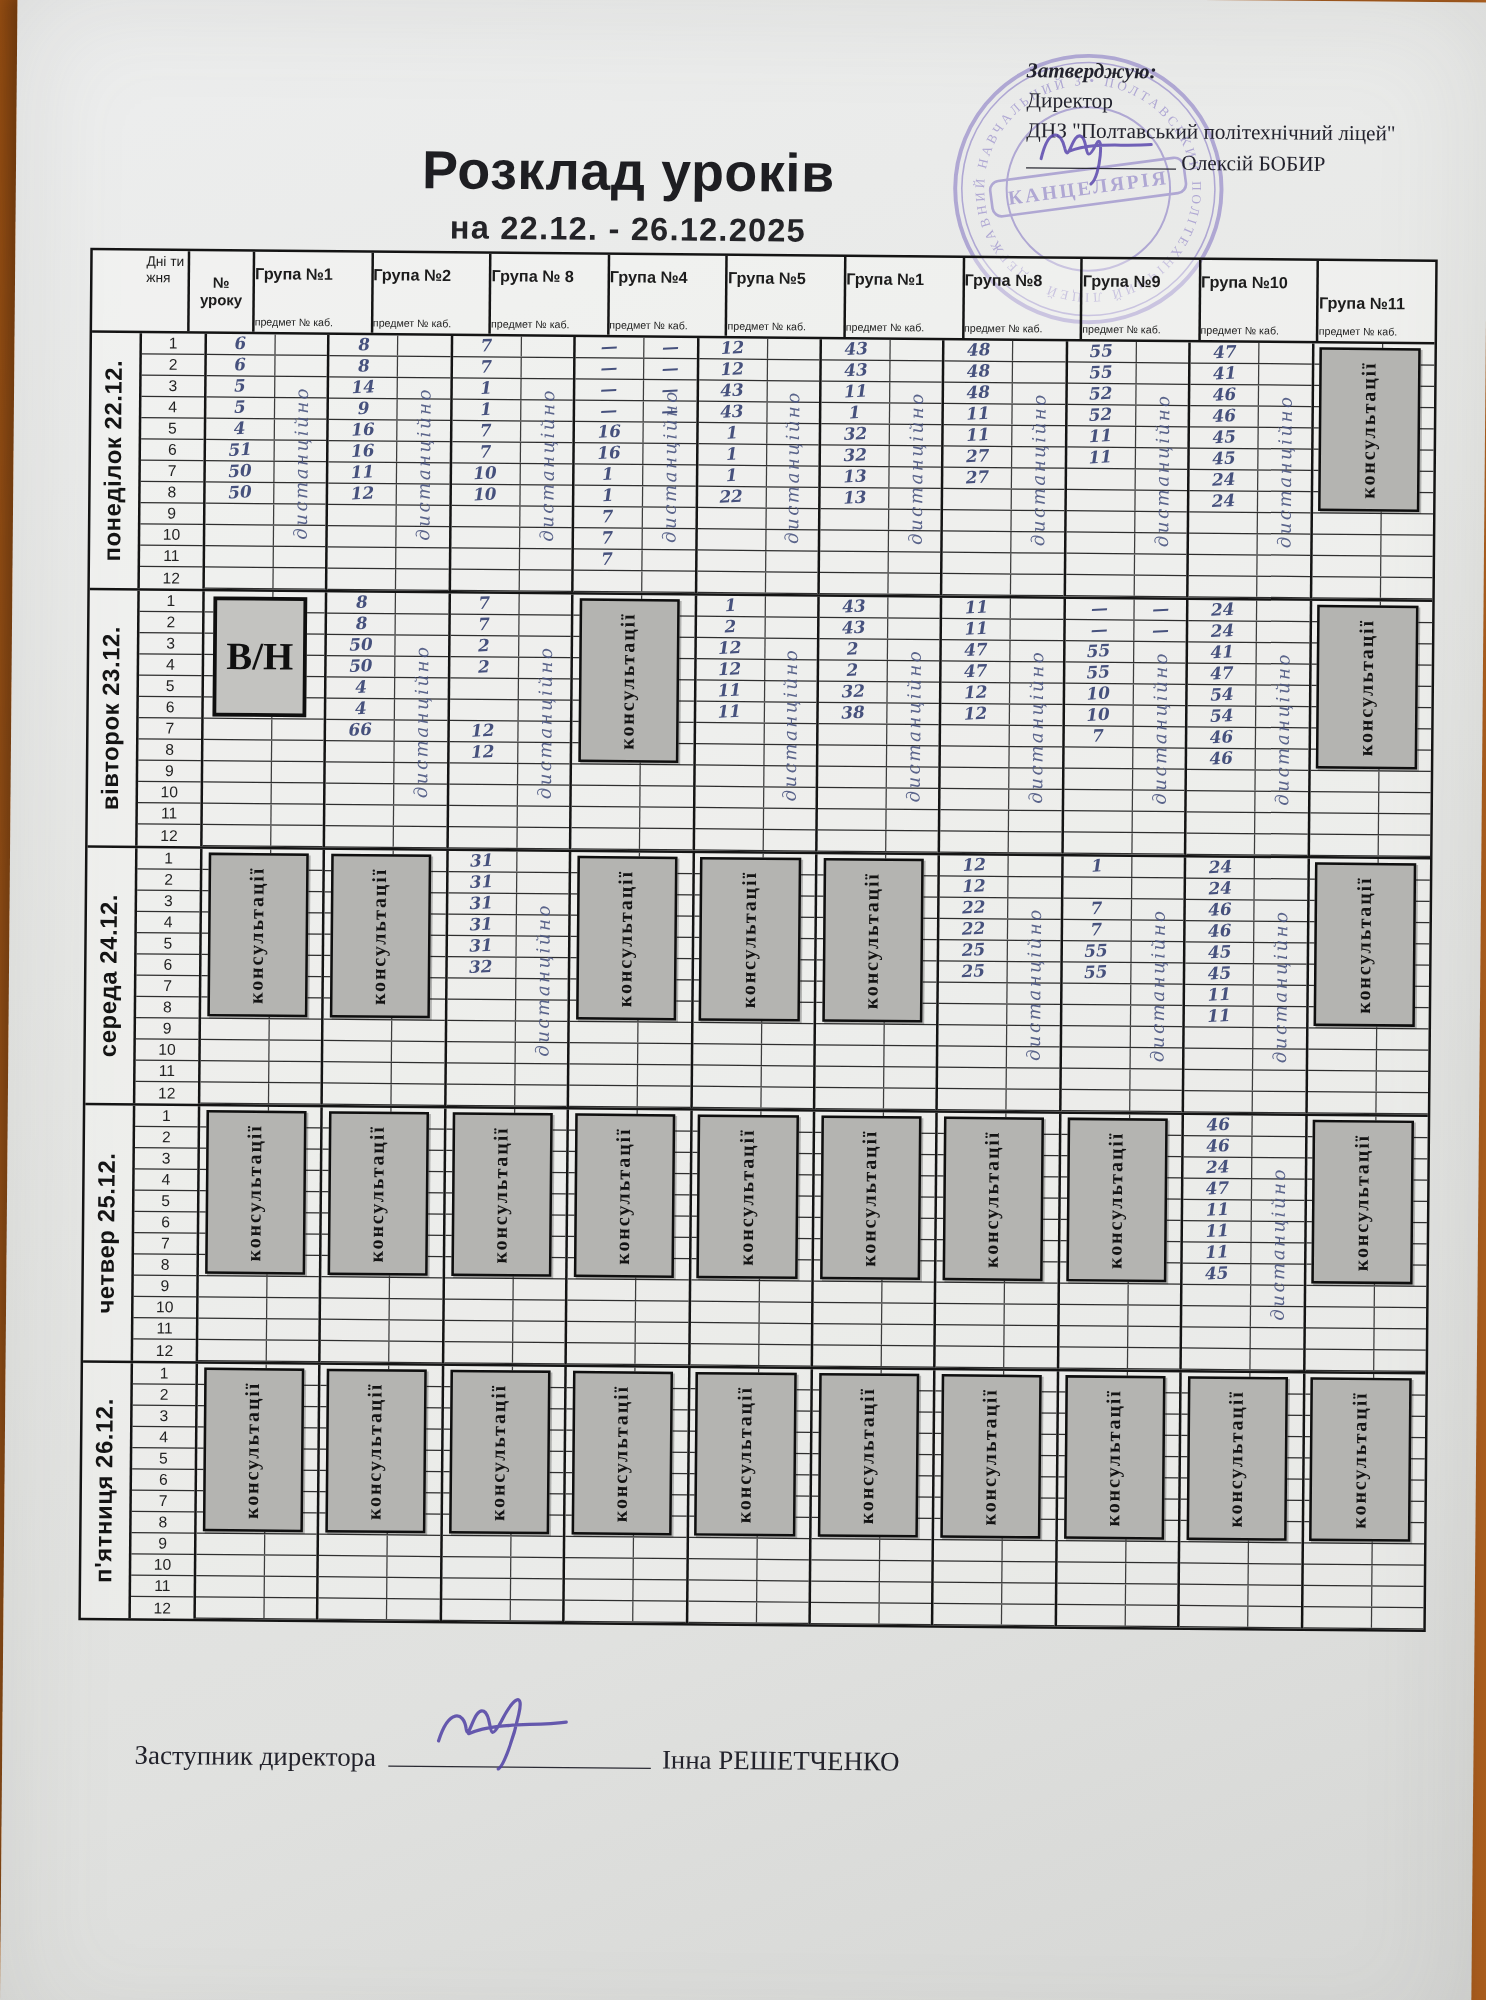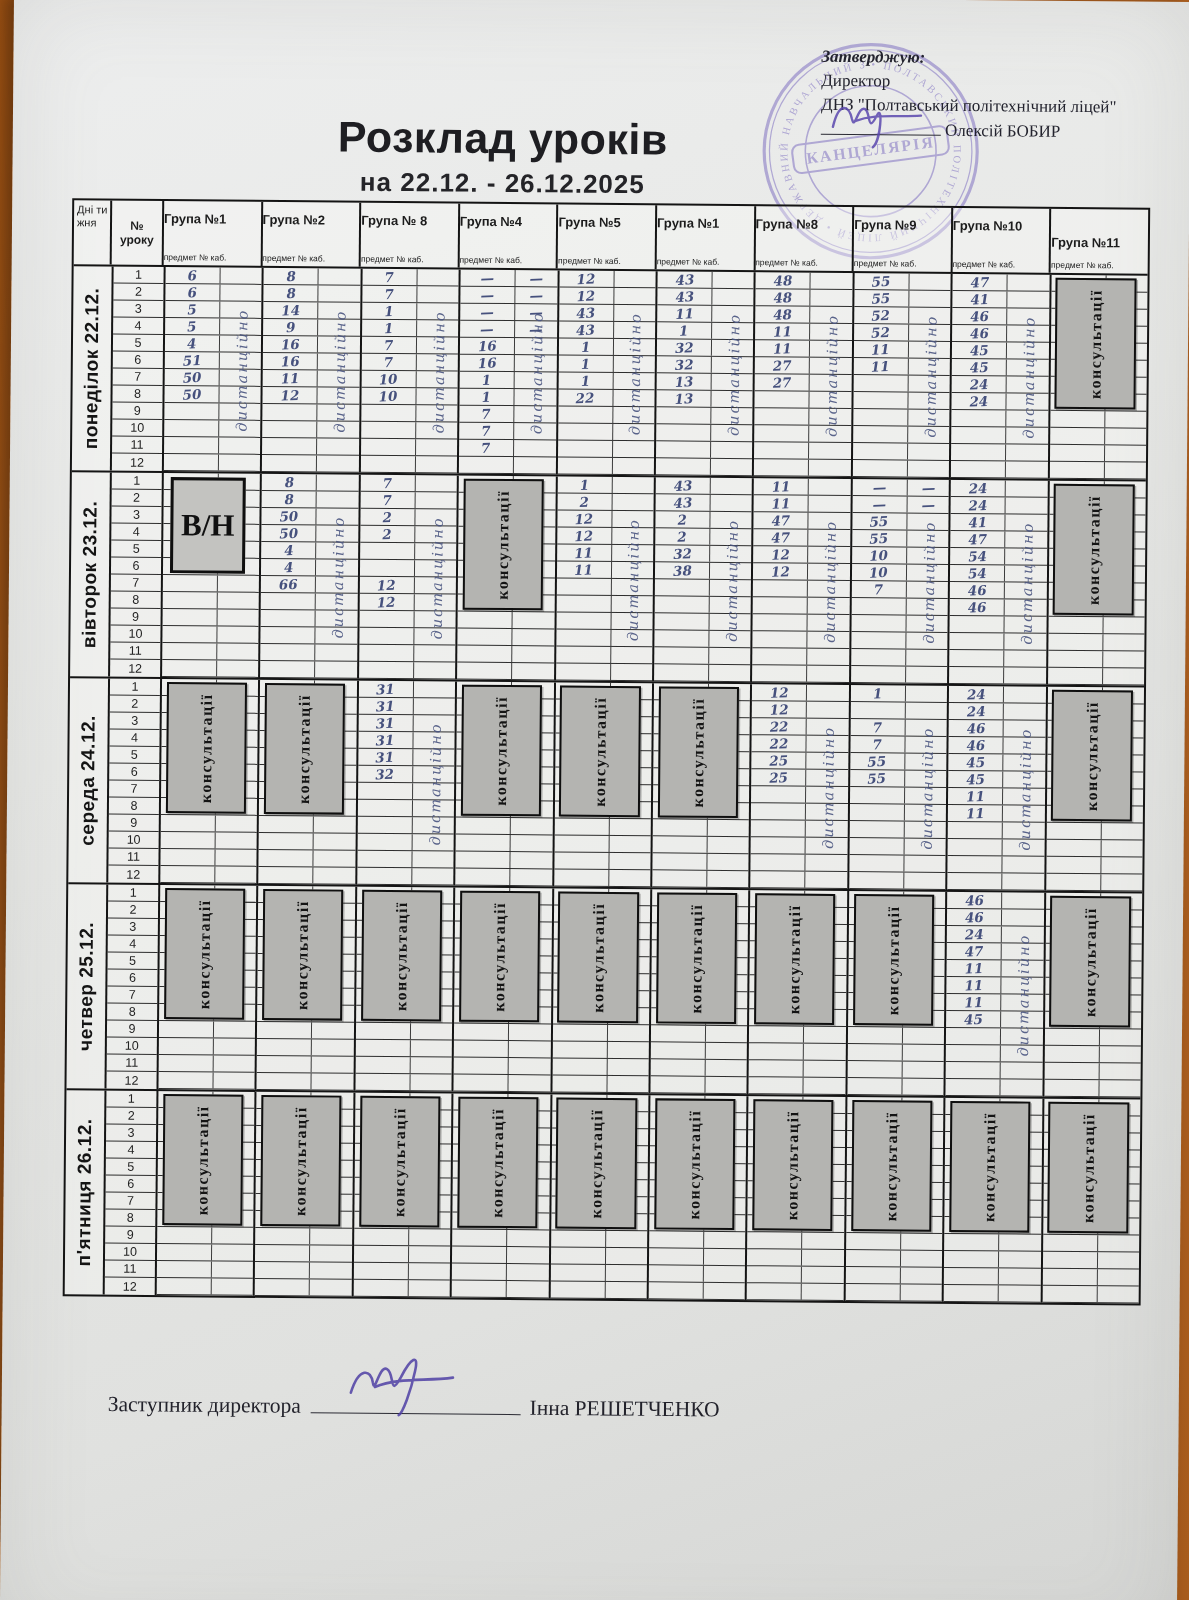--- a/index.html
+++ b/index.html
@@ -20,21 +20,21 @@
   .approve-label{font-weight:bold;font-style:italic;}
   .sig-row{white-space:nowrap;}
   .dir-line{display:inline-block;width:120px;border-bottom:1.4px solid #2a2a33;height:1em;position:relative;}
   .round-stamp{position:absolute;left:742px;top:36px;opacity:.55;pointer-events:none;}
   .dir-sig{position:absolute;left:812px;top:92px;pointer-events:none;}
   
   .table{position:absolute;left:60px;top:206px;width:1078px;border:2.5px solid #141414;
          background:rgba(252,252,250,.35);box-sizing:border-box;color:#1c1c1c;}
   .thead{display:flex;height:64px;border-bottom:2.5px solid #141414;}
   .corner-cell{width:38px;border-right:2px solid #141414;font-size:11px;line-height:1.15;
-               padding:3px 1px 0 3px;box-sizing:border-box;word-break:break-all;}
+               padding:3px 1px 0 3px;box-sizing:border-box;word-break:break-all;margin-left:40px;}
   .numhead-cell{width:50px;border-right:2px solid #141414;display:flex;align-items:center;
                 justify-content:center;text-align:center;font-size:12px;line-height:1.2;font-weight:bold;}
   .ghead{flex:1;border-right:2px solid #141414;position:relative;text-align:left;}
   .ghead:last-child{border-right:none;margin-top:16px;}
   .gtitle{margin-top:10px;font-weight:bold;font-size:13px;}
   .gsub{position:absolute;left:0;right:0;bottom:3px;font-size:8.5px;color:#222;}
   .dsec{display:flex;border-bottom:2.5px solid #141414;height:204px;box-sizing:content-box;}
   .dsec:last-child{border-bottom:none;}
   .dlab{width:38px;border-right:2px solid #141414;position:relative;}
   .dlab span{position:absolute;left:50%;top:50%;transform:translate(-50%,-50%) rotate(-90deg);

